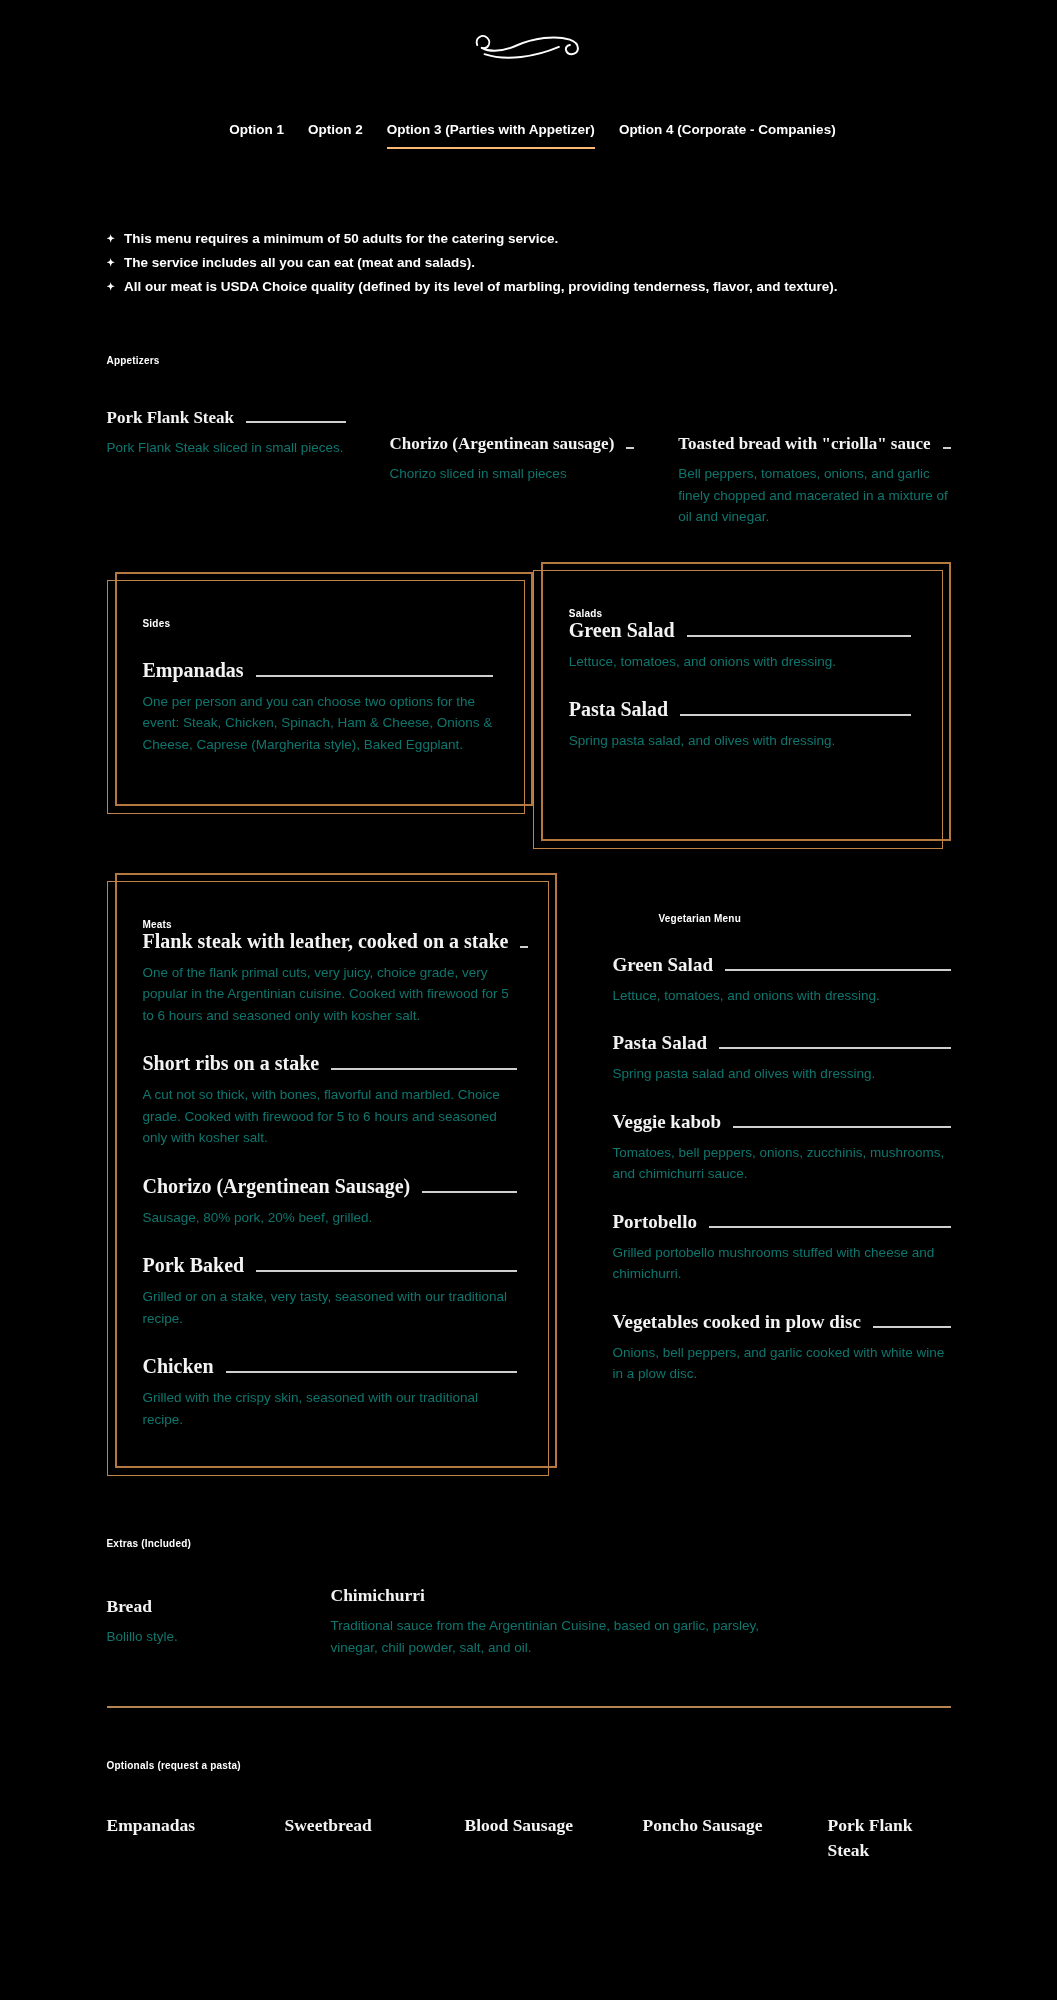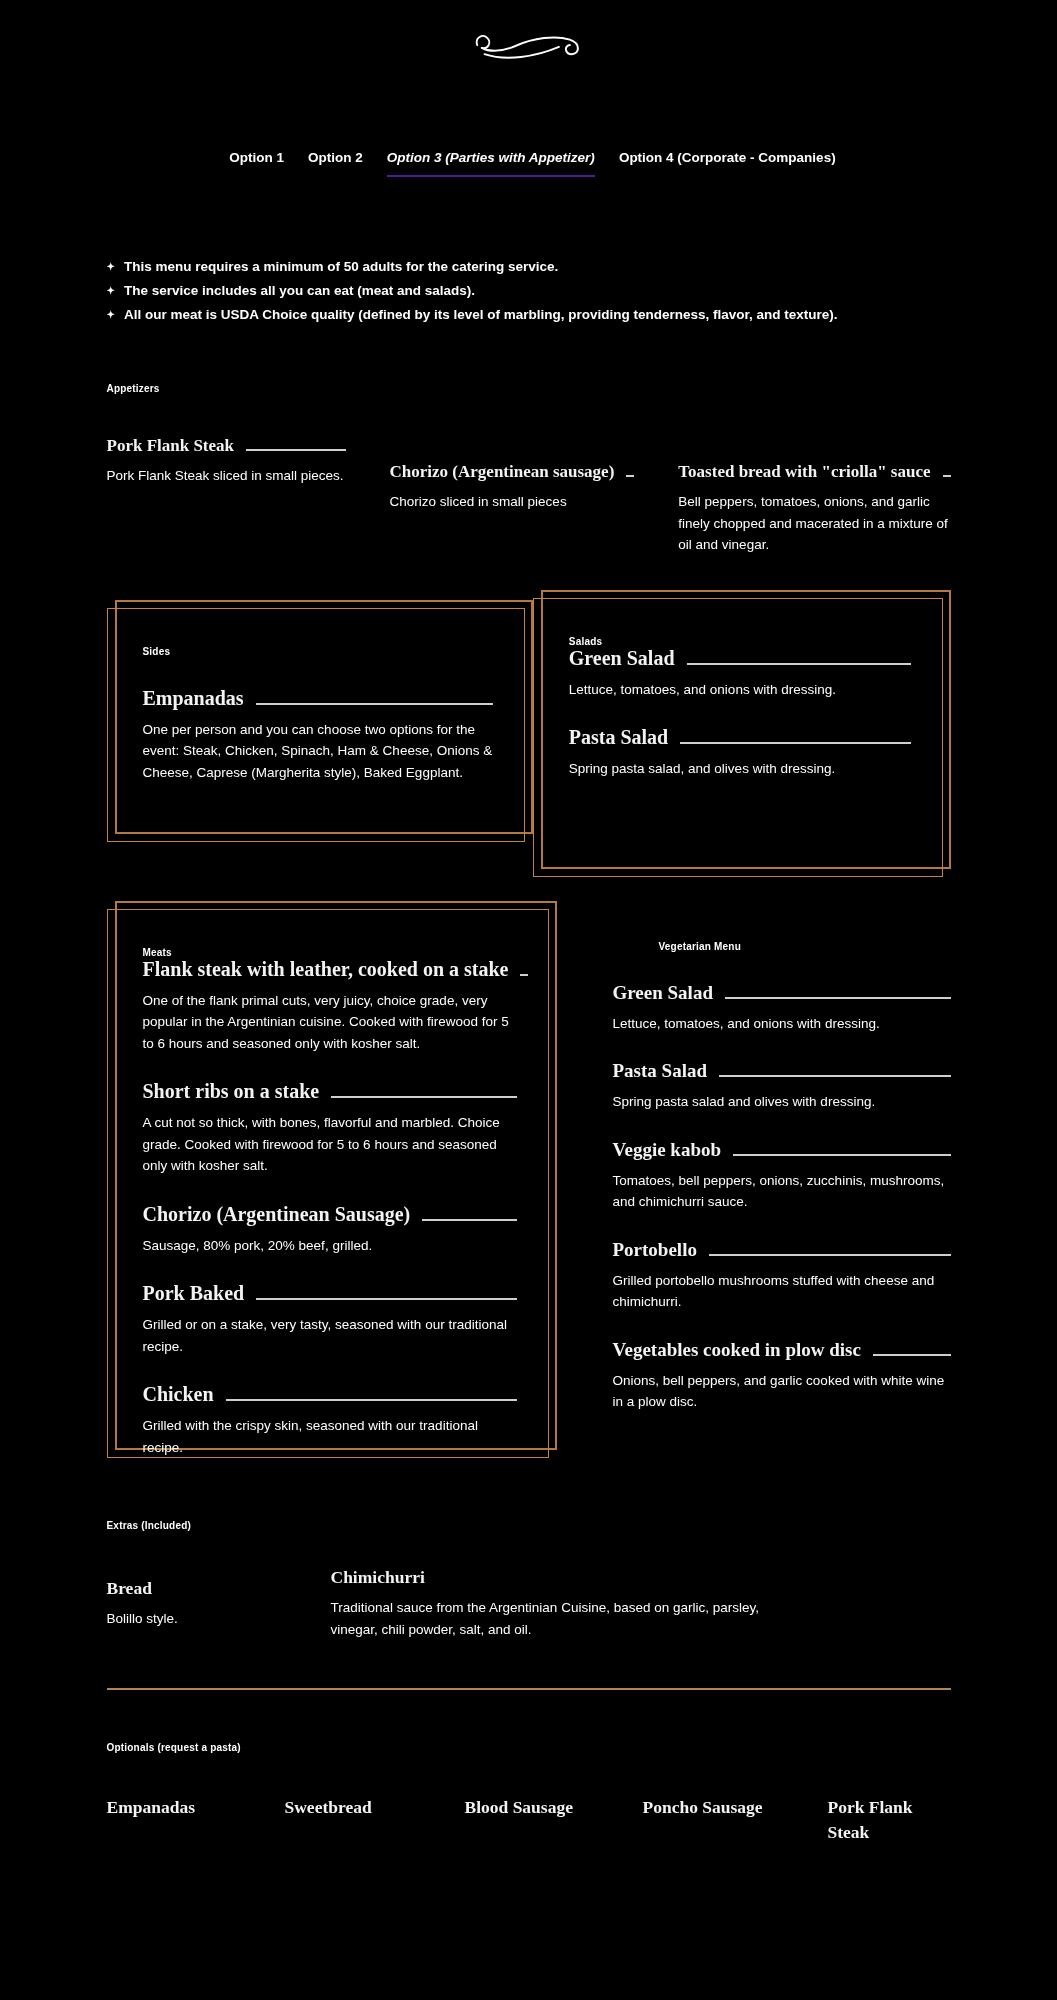--- a/index.html
+++ b/index.html
@@ -24,62 +24,62 @@
     display:flex; align-items:center; justify-content:center;
     font-size:25px; font-weight:700; letter-spacing:13px; text-indent:13px;
   }
 
   
   .flourish { display:flex; justify-content:center; margin-top:24px; }
 
   
   .tabs {
     display:flex; justify-content:center; gap:24px;
-    margin-top:82px;
+    margin-top:54px;
     font-size:13.5px; font-weight:700;padding-left:8px;
   }
   .tab { position:relative; padding-bottom:10px; cursor:pointer; white-space:nowrap; }
-  .tab.active { border-bottom:2px solid #4c1d95;font-style:italic; }
+  .tab.active { border-bottom:2px solid #fdba74; }
 
   
   .notes { margin-top:78px; font-size:13.5px; font-weight:700; line-height:24px; }
   .note-row { display:flex; gap:9px; }
   .note-bullet { font-size:10px; line-height:24px; }
 
   
   .sec-heading { font-size:10px; font-weight:700; letter-spacing:.2px; }
 
   
   .mi-name-row { display:flex; align-items:flex-end; }
   .mi-name {
     font-family:"Liberation Serif","DejaVu Serif",serif;
     font-weight:600; color:#f3f3f3; white-space:nowrap;
   }
   .leader { flex:1; min-width:8px; margin-left:12px; margin-bottom:5px; border-bottom:2px solid #cfcfcf; }
-  .mi-desc { margin-top:9px; font-size:13.5px; line-height:21.5px; color:#ffffff; }
+  .mi-desc { margin-top:9px; font-size:13.5px; line-height:21.5px; color:#0f766e; }
 
   
   .appetizers-heading { margin-top:56px; }
   .app-grid { margin-top:42px; display:grid; grid-template-columns:repeat(3,1fr); column-gap:44px; }
   .app-grid .mi-name { font-size:17px; }
 
   
   .box { position:relative; }
   .bf-a { position:absolute; inset:0 0 8px 8px; border:2px solid #b5783e; pointer-events:none; }
   .bf-b { position:absolute; inset:8px 8px 0 0; border:1.5px solid #c08449; pointer-events:none; }
   .box-inner { position:relative; padding:46px 40px 0 36px; }
 
   .boxes-row { display:flex; margin-top:44px; align-items:flex-start; }
   .sides-box { width:450px; height:242px; }
   .salads-box { width:441px; height:287px; margin-top:-10px; }
   .boxes-row .mi-name, .meats-box .mi-name { font-size:20px; }
 
   .meats-row { display:flex; margin-top:24px; }
   .meats-box { width:450px; }
-  .meats-box .box-inner { }
+  .meats-box .box-inner { padding-bottom:46px; }
   .meats-box .box-inner > .mi:first-of-type { margin-top:30px; }
   .mi + .mi { margin-top:26px; }
   .sides-box .mi, .salads-box .box-inner > .mi:first-of-type { margin-top:30px; }
   .salads-box .mi + .mi { margin-top:26px; }
 
   .veg-col { flex:1; margin-left:56px; padding-top:40px; }
   .veg-col .mi-name { font-size:19px; }
   .veg-col .box-heading { margin-bottom:30px;margin-left:46px; }
   .veg-col .mi + .mi { margin-top:26px; }
 

